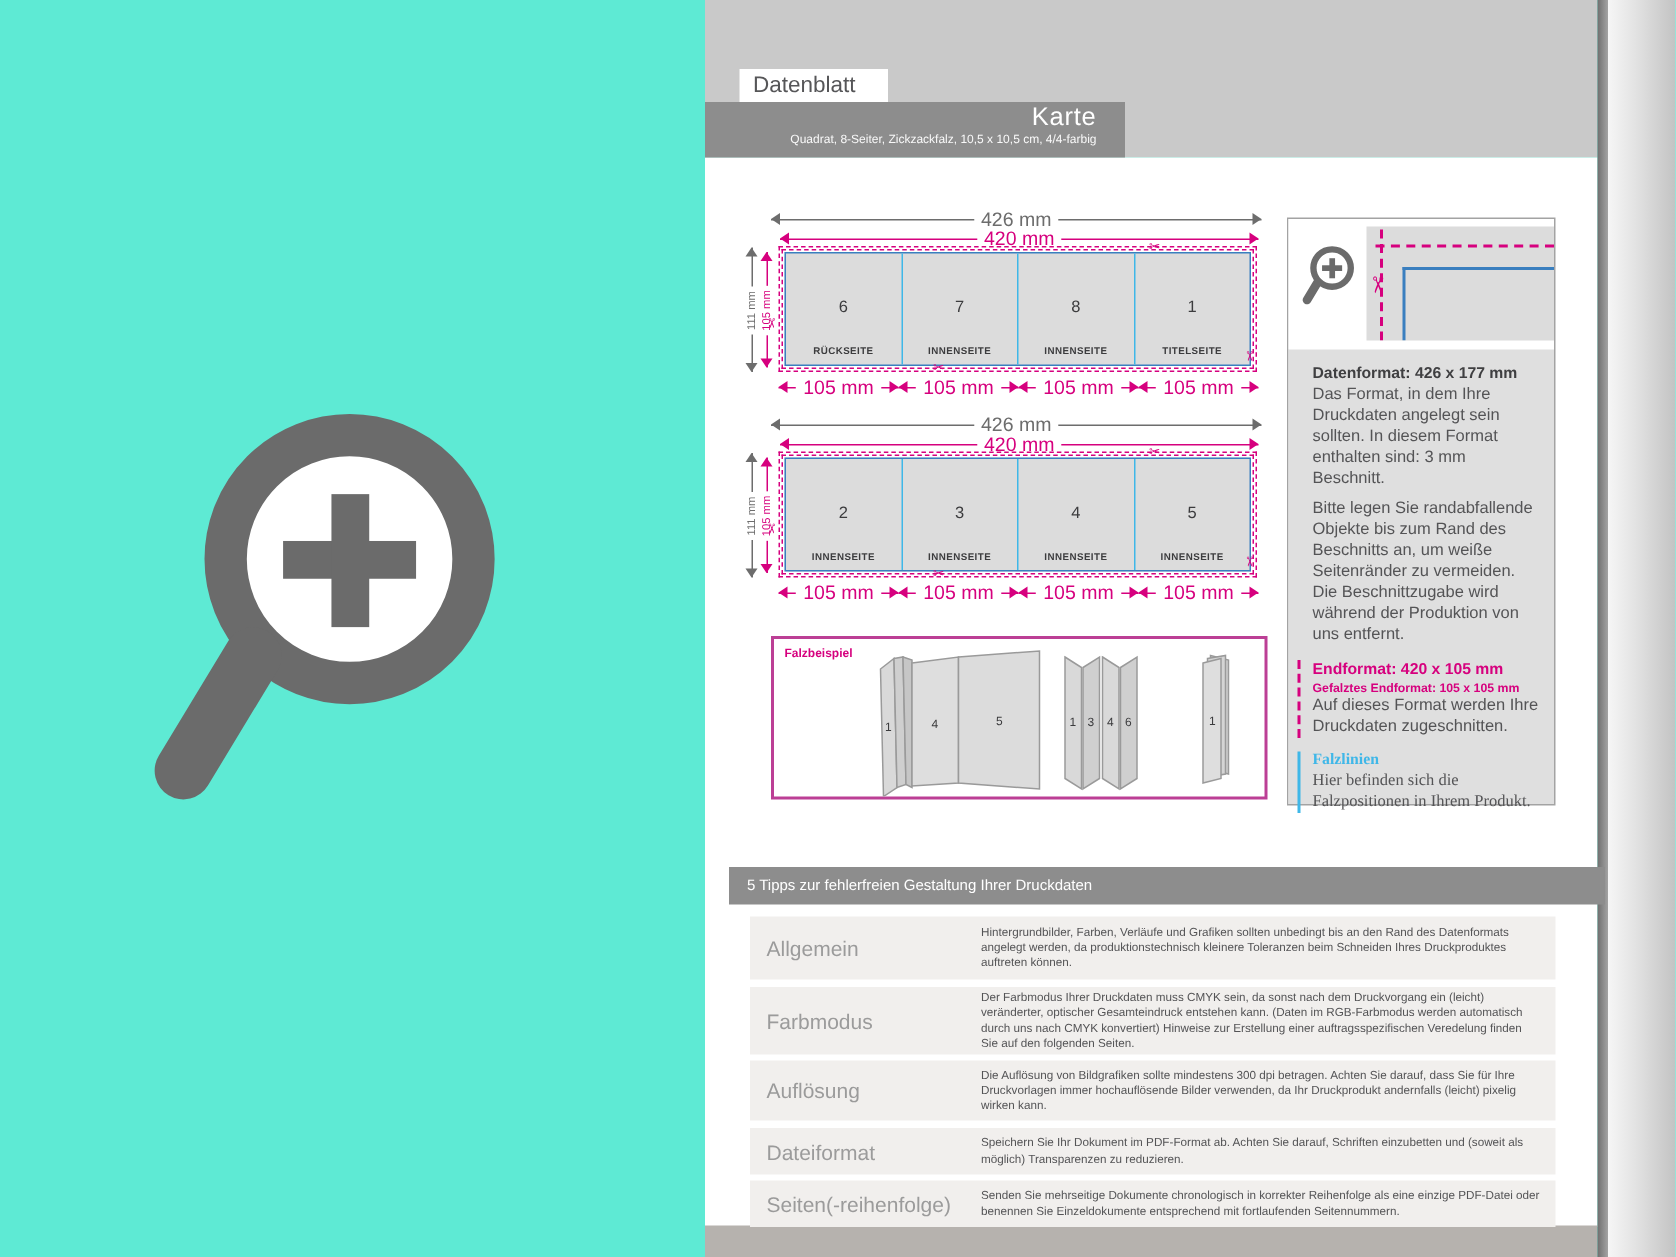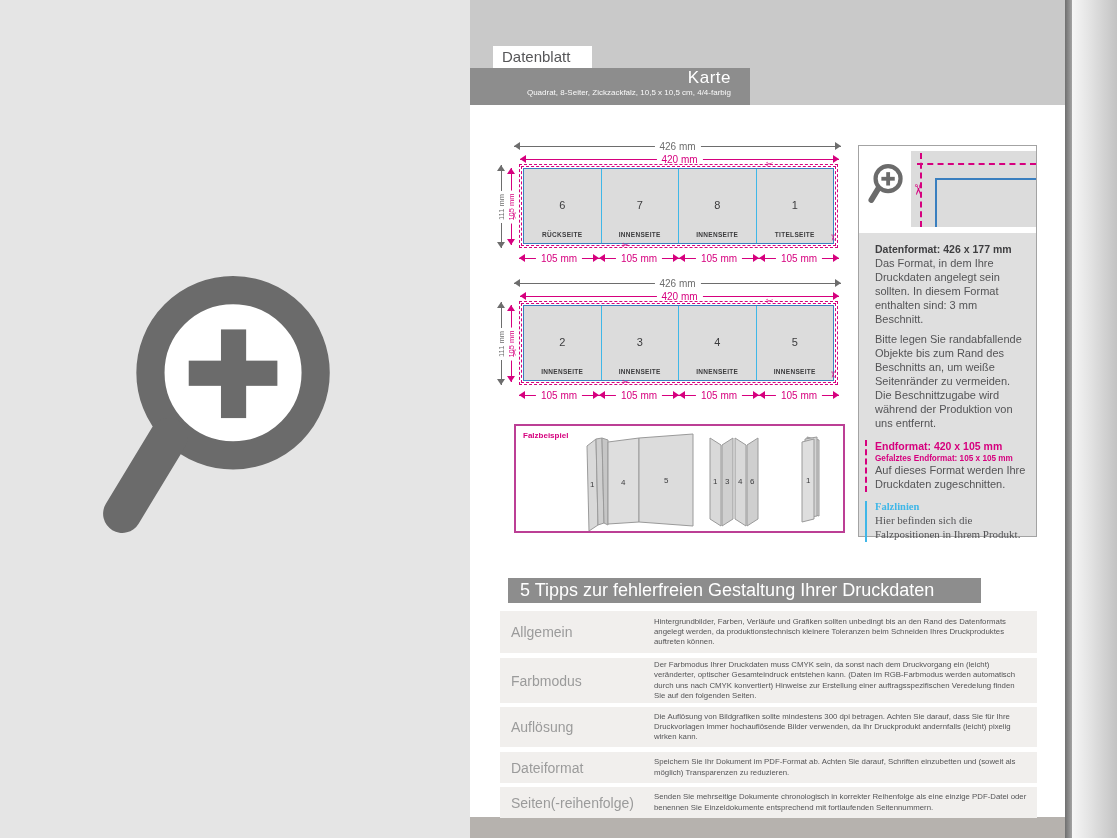--- a/index.html
+++ b/index.html
@@ -4,21 +4,21 @@
 <style>
   :root{
     --mag:#d6007e;
     --blue:#3a7fbf;
     --cyan:#3fb7e8;
     --ink:#4f4f52;
     --panelgray:#dcdcdc;
   }
   *{margin:0;padding:0;box-sizing:border-box;}
   body{font-family:"Liberation Sans","DejaVu Sans",sans-serif;background:#fff;}
-  .canvas{position:relative;width:1117px;height:838px;background:#e5e5e5;overflow:hidden;padding-left:12px;}
+  .canvas{position:relative;width:1117px;height:838px;background:#5eead4;overflow:hidden;padding-left:12px;}
   .abs{position:absolute;}
 
   
   .band-top{left:470px;top:0;width:595px;height:105px;background:#c9c9c9;}
   .page{left:470px;top:105px;width:595px;height:713px;background:#fff;}
   .footer-bar{left:470px;top:817px;width:595px;height:21px;background:#b6b2ae;}
   .edge-dark{left:1065px;top:0;width:7px;height:838px;background:linear-gradient(to right,#6f6f6f,#a3a3a3);}
   .edge-light{left:1072px;top:0;width:45px;height:838px;background:linear-gradient(to right,#f6f6f6 0%,#e3e3e3 40%,#c3c3c3 100%);}
 
   
@@ -28,21 +28,21 @@
   .hbar .subtitle{font-size:8px;line-height:10px;opacity:.95;}
 
   
   .bigmag{left:100px;top:272px;width:252px;height:272px;}
 
   
   .dimh{height:8px;}
   .dimh .ln{position:absolute;left:0;right:0;top:3.5px;height:1px;background:currentColor;}
   .dimh .al{position:absolute;left:0;top:0;width:0;height:0;border-top:4px solid transparent;border-bottom:4px solid transparent;border-right:6px solid currentColor;}
   .dimh .ar{position:absolute;right:0;top:0;width:0;height:0;border-top:4px solid transparent;border-bottom:4px solid transparent;border-left:6px solid currentColor;}
-  .dimh .lb{position:absolute;left:50%;top:50%;transform:translate(-50%,-50%);background:#fff;padding:0 5px;font-size:10px;line-height:9px;white-space:nowrap;}
+  .dimh .lb{position:absolute;left:50%;top:50%;transform:translate(-50%,-50%);background:#fff;padding:0 5px;font-size:13px;line-height:9px;white-space:nowrap;}
   .dimv{width:8px;}
   .dimv .ln{position:absolute;top:0;bottom:0;left:3.5px;width:1px;background:currentColor;}
   .dimv .at{position:absolute;top:0;left:0;width:0;height:0;border-left:4px solid transparent;border-right:4px solid transparent;border-bottom:6px solid currentColor;}
   .dimv .ab{position:absolute;bottom:0;left:0;width:0;height:0;border-left:4px solid transparent;border-right:4px solid transparent;border-top:6px solid currentColor;}
   .dimv .lb{position:absolute;left:50%;top:50%;transform:translate(-50%,-50%) rotate(-90deg);background:#fff;padding:0 3px;font-size:7.5px;line-height:9px;white-space:nowrap;}
   .mag{color:var(--mag);}
   .gry{color:#6d6d6d;}
 
   
   .bleed{border:1px dashed var(--mag);}
@@ -77,21 +77,21 @@
   .sect p{font-size:11px;color:#545456;line-height:1.27;margin-bottom:6px;}
   .sect p:last-child{margin-bottom:0;}
   .s-end{border-left:2px dashed var(--mag);}
   .s-end h4,.s-end .sub{color:var(--mag);}
   .s-safe{border-left-color:var(--blue);}
   .s-safe h4,.s-safe .sub{color:#3b8ac9;}
   .s-fold{border-left-color:var(--cyan);font-family:Liberation Serif, serif;}
   .s-fold h4{color:var(--cyan);}
 
   
-  .tips-title{left:508px;top:578px;width:473px;height:25px;background:#8d8d8d;color:#fff;font-size:18px;line-height:25px;padding-left:12px;}
+  .tips-title{left:486px;top:578px;width:584px;height:25px;background:#8d8d8d;color:#fff;font-size:10px;line-height:25px;padding-left:12px;}
   .trow{left:500px;width:537px;background:#f1efed;display:flex;align-items:center;}
   .tlab{width:154px;padding-left:11px;font-size:14px;color:#9b9b9b;flex-shrink:0;}
   .ttxt{flex:1;padding:4px 10px 4px 0;font-size:7.8px;color:#545456;line-height:1.32;}
 </style>
 </head>
 <body>
 
 <div class="canvas">
 
   <div class="abs band-top"></div>

